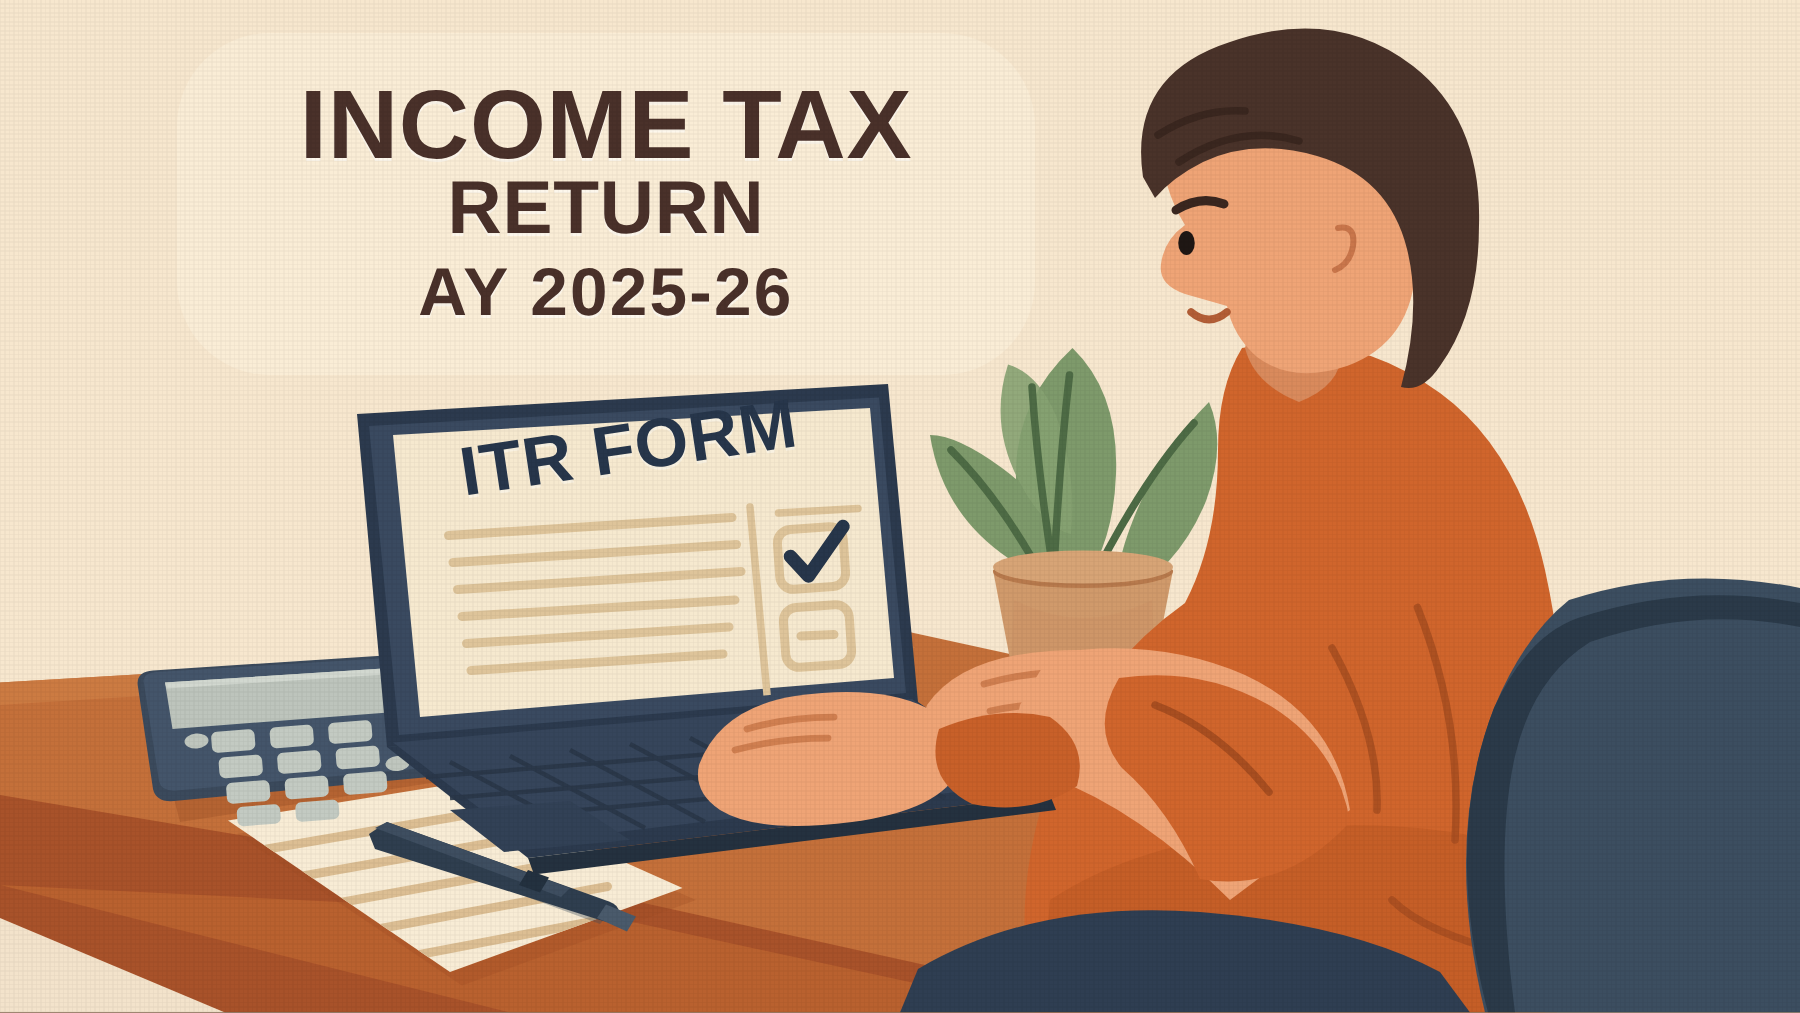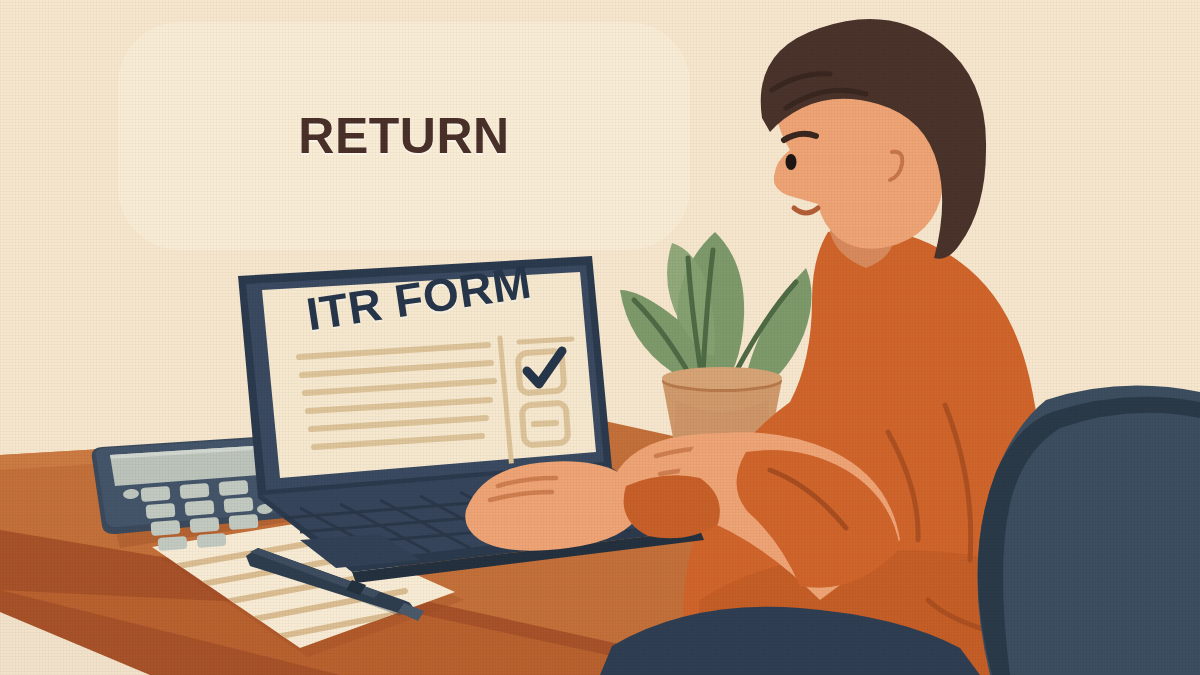--- a/index.html
+++ b/index.html
@@ -265,20 +265,22 @@
       <g>
         <path d="M1046,400 Q1120,376 1200,392 L1200,675 L990,675 Q962,560 996,472 Q1016,424 1046,400 Z" fill="#3C4E60"></path>
         <path d="M1052,412 Q1126,388 1200,402 L1200,418 Q1130,404 1060,428 Q1022,452 1010,504 Q996,566 1010,675 L992,675 Q962,560 996,472 Q1018,424 1052,412 Z" fill="#2B3A49"></path>
       </g>
 
     </g>
   </svg>
 
   <div class="badge">
     <div class="badge-inner">
+      <div class="t-line1">INCOME TAX</div>
       <div class="t-line2">RETURN</div>
+      <div class="t-line3">AY 2025-26</div>
     </div>
   </div>
 
   <div class="scr-title">ITR FORM</div>
 
   <div class="noise"></div>
 </div>
 
 </body></html>

